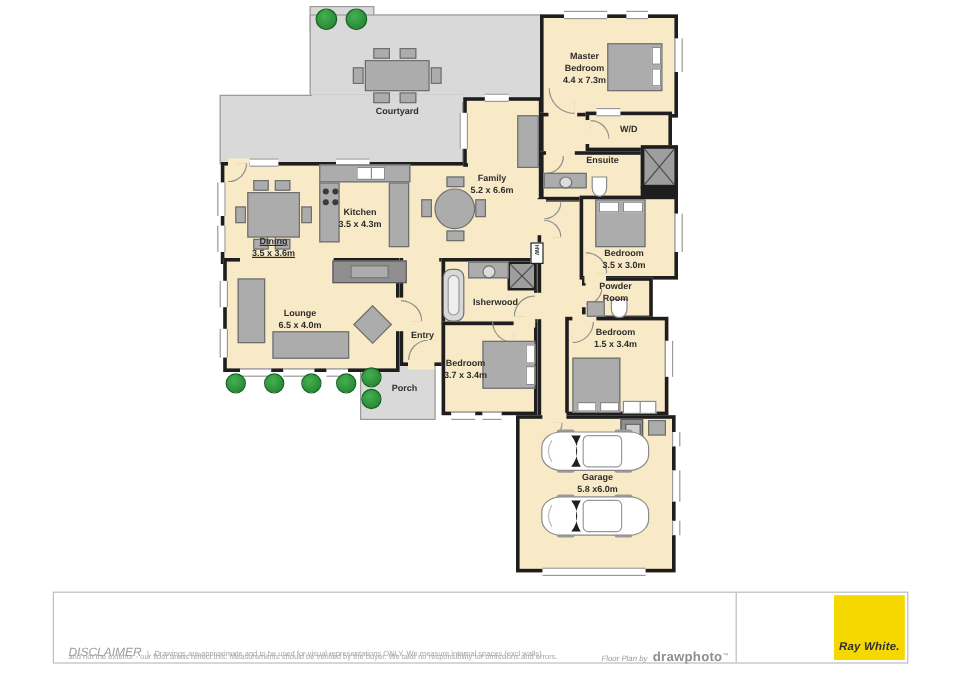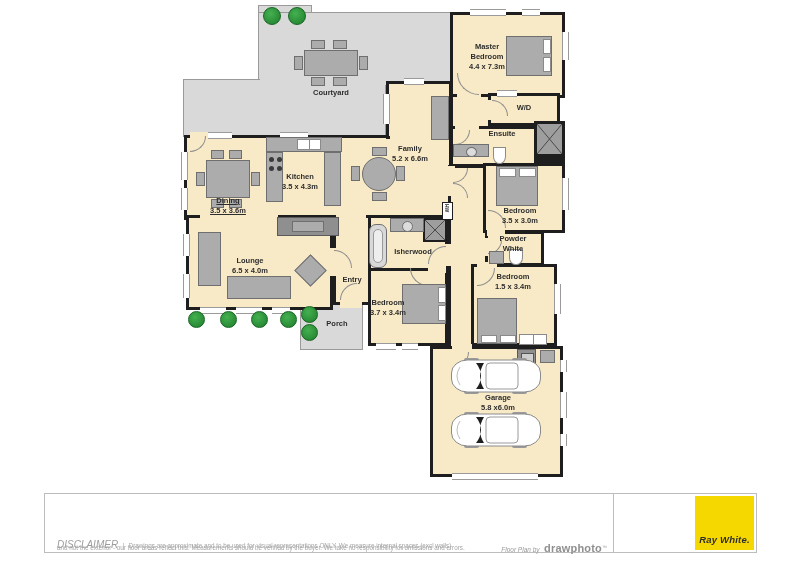--- a/index.html
+++ b/index.html
@@ -301,21 +301,21 @@
   <div class="abs lbl" style="left:354px;top:298px;width:68px;">
     <div>Bedroom</div>
     <div class="dim">3.7 x 3.4m</div>
   </div>
   <div class="abs lbl" style="left:486px;top:206px;width:68px;">
     <div>Bedroom</div>
     <div class="dim">3.5 x 3.0m</div>
   </div>
   <div class="abs lbl" style="left:483px;top:234px;width:60px;">
     <div>Powder</div>
-    <div>White</div>
+    <div>Room</div>
   </div>
   <div class="abs lbl" style="left:479px;top:272px;width:68px;">
     <div>Bedroom</div>
     <div class="dim">1.5 x 3.4m</div>
   </div>
   <div class="abs lbl" style="left:464px;top:393px;width:68px;">
     <div>Garage</div>
     <div class="dim">5.8 x6.0m</div>
   </div>
   <div class="abs lbl" style="left:317px;top:319px;width:40px;">

